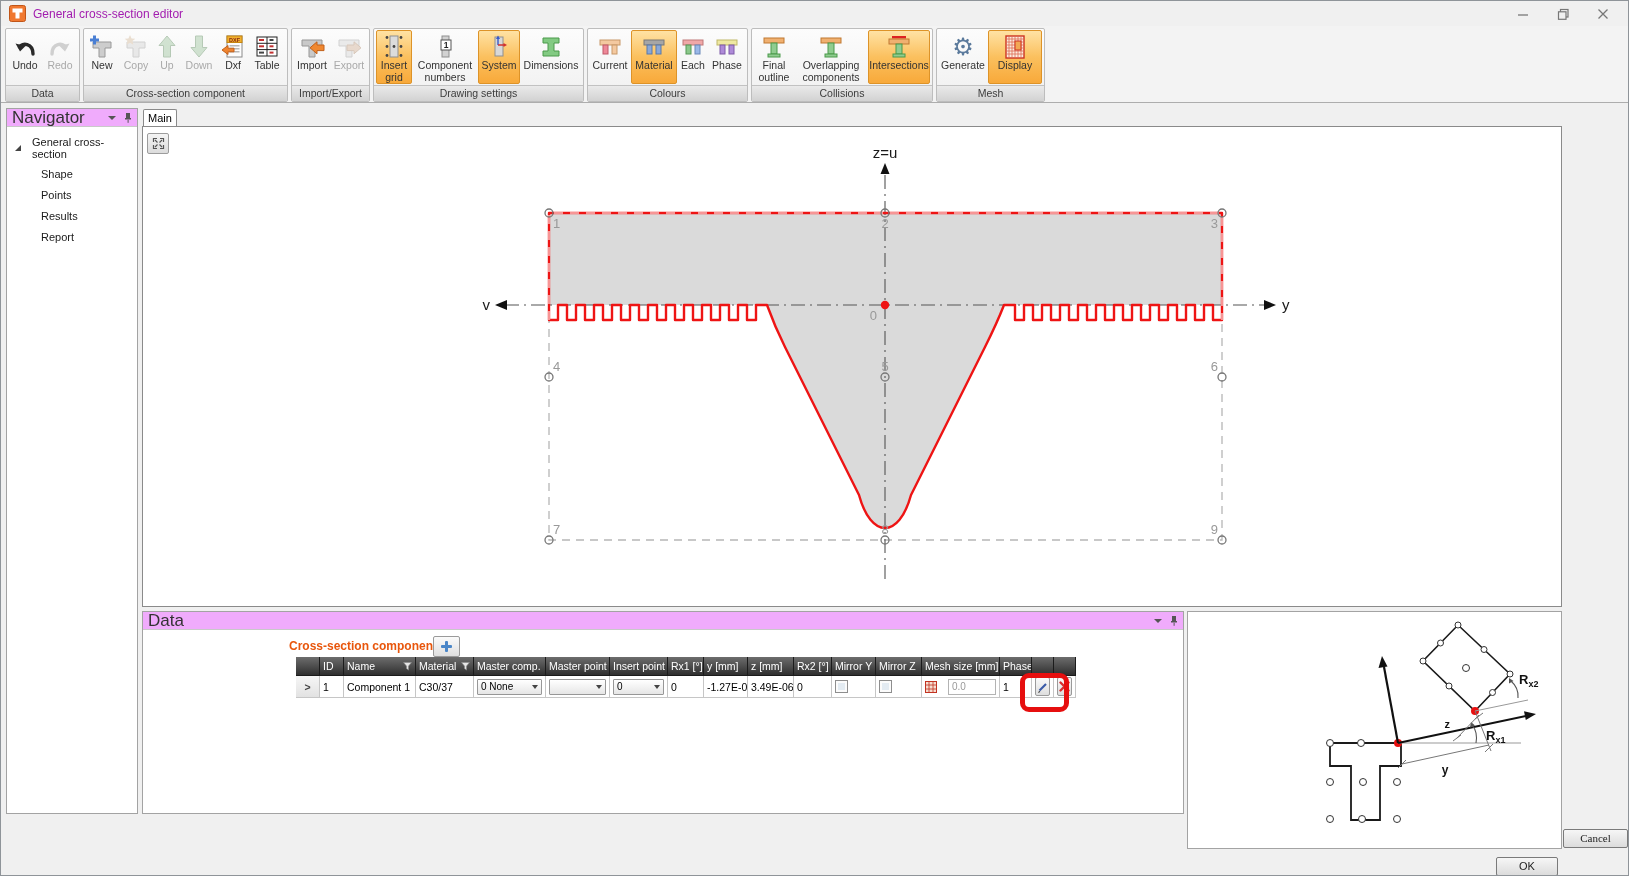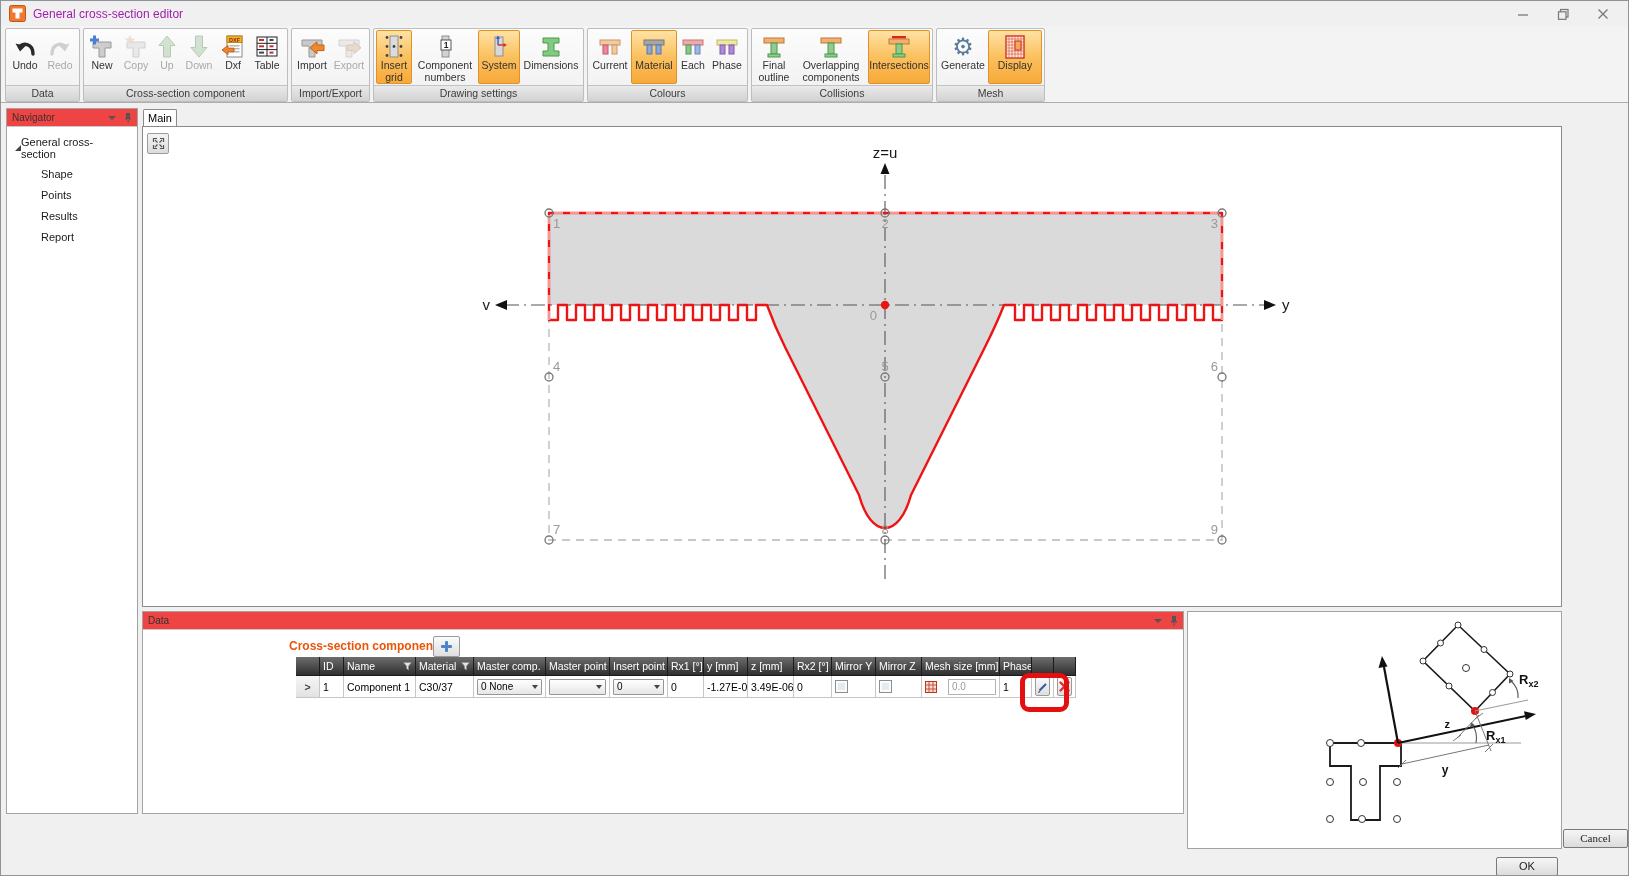--- a/index.html
+++ b/index.html
@@ -18,26 +18,26 @@
   .rbuttons{flex:1;display:flex;align-items:stretch;padding:1px 2px;gap:1px;}
   .rbtn{display:flex;flex-direction:column;align-items:center;padding:2px 2px 0;border:1px solid transparent;border-radius:2px;font-size:10.5px;color:#333;text-align:center;line-height:1.1;box-sizing:border-box;}
   .rbtn .ricon{height:27px;display:flex;align-items:center;justify-content:center;}
   .rbtn.active{background:linear-gradient(#ffe2a4 0%,#fbc05e 50%,#f8a93a 100%);border-color:#dd9328;}
   .rbtn.disabled{color:#a9a9a9;}
   .rbtn.disabled .ricon{opacity:.5;filter:grayscale(55%);}
   .rcaption{height:15px;background:linear-gradient(#eaeaea,#d2d2d2);border-top:1px solid #c2c2c2;font-size:10.5px;color:#3c3c3c;text-align:center;line-height:15px;}
 
   
   .panel{position:absolute;background:#fff;border:1px solid #a3a3a3;box-sizing:border-box;}
-  .panel-head{height:18px;background:#ef4444;border-bottom:1px solid #c9c9c9;font-size:10px;color:#333;display:flex;align-items:center;padding:0 5px;box-sizing:border-box;}
+  .panel-head{height:18px;background:#f0abfc;border-bottom:1px solid #c9c9c9;font-size:17px;color:#333;display:flex;align-items:center;padding:0 5px;box-sizing:border-box;}
   .ph-spacer{flex:1;}
   .ph-caret{width:0;height:0;border-left:4px solid transparent;border-right:4px solid transparent;border-top:4px solid #555;margin-right:8px;}
   .navpanel{left:5px;top:107px;width:132px;height:706px;}
   .tree{padding-top:6px;font-size:11px;color:#1a1a1a;}
-  .tree-root{display:flex;gap:0;padding:3px 14px 3px 8px;align-items:center;}
+  .tree-root{display:flex;gap:11px;padding:3px 14px 3px 8px;align-items:center;}
   .tri-exp{width:0;height:0;border-bottom:6px solid #444;border-left:6px solid transparent;}
   .tree-item{padding:4.5px 0 4.5px 34px;}
 
   
   .tabstrip{position:absolute;left:141px;top:107px;width:1420px;height:18px;}
   .tab{position:absolute;left:1px;bottom:-1px;width:34px;height:18px;background:#fff;border:1px solid #8a8a8a;border-bottom:1px solid #fff;font-size:11px;text-align:center;line-height:16px;border-radius:2px 2px 0 0;box-sizing:border-box;}
   .canvas{position:absolute;left:141px;top:125px;width:1420px;height:481px;background:#fff;border:1px solid #8a8a8a;box-sizing:border-box;}
   .expand-btn{position:absolute;left:4px;top:6px;width:20px;height:19px;background:linear-gradient(#f4f4f4,#dcdcdc);border:1px solid #9c9c9c;border-radius:2px;display:flex;align-items:center;justify-content:center;}
 
   

